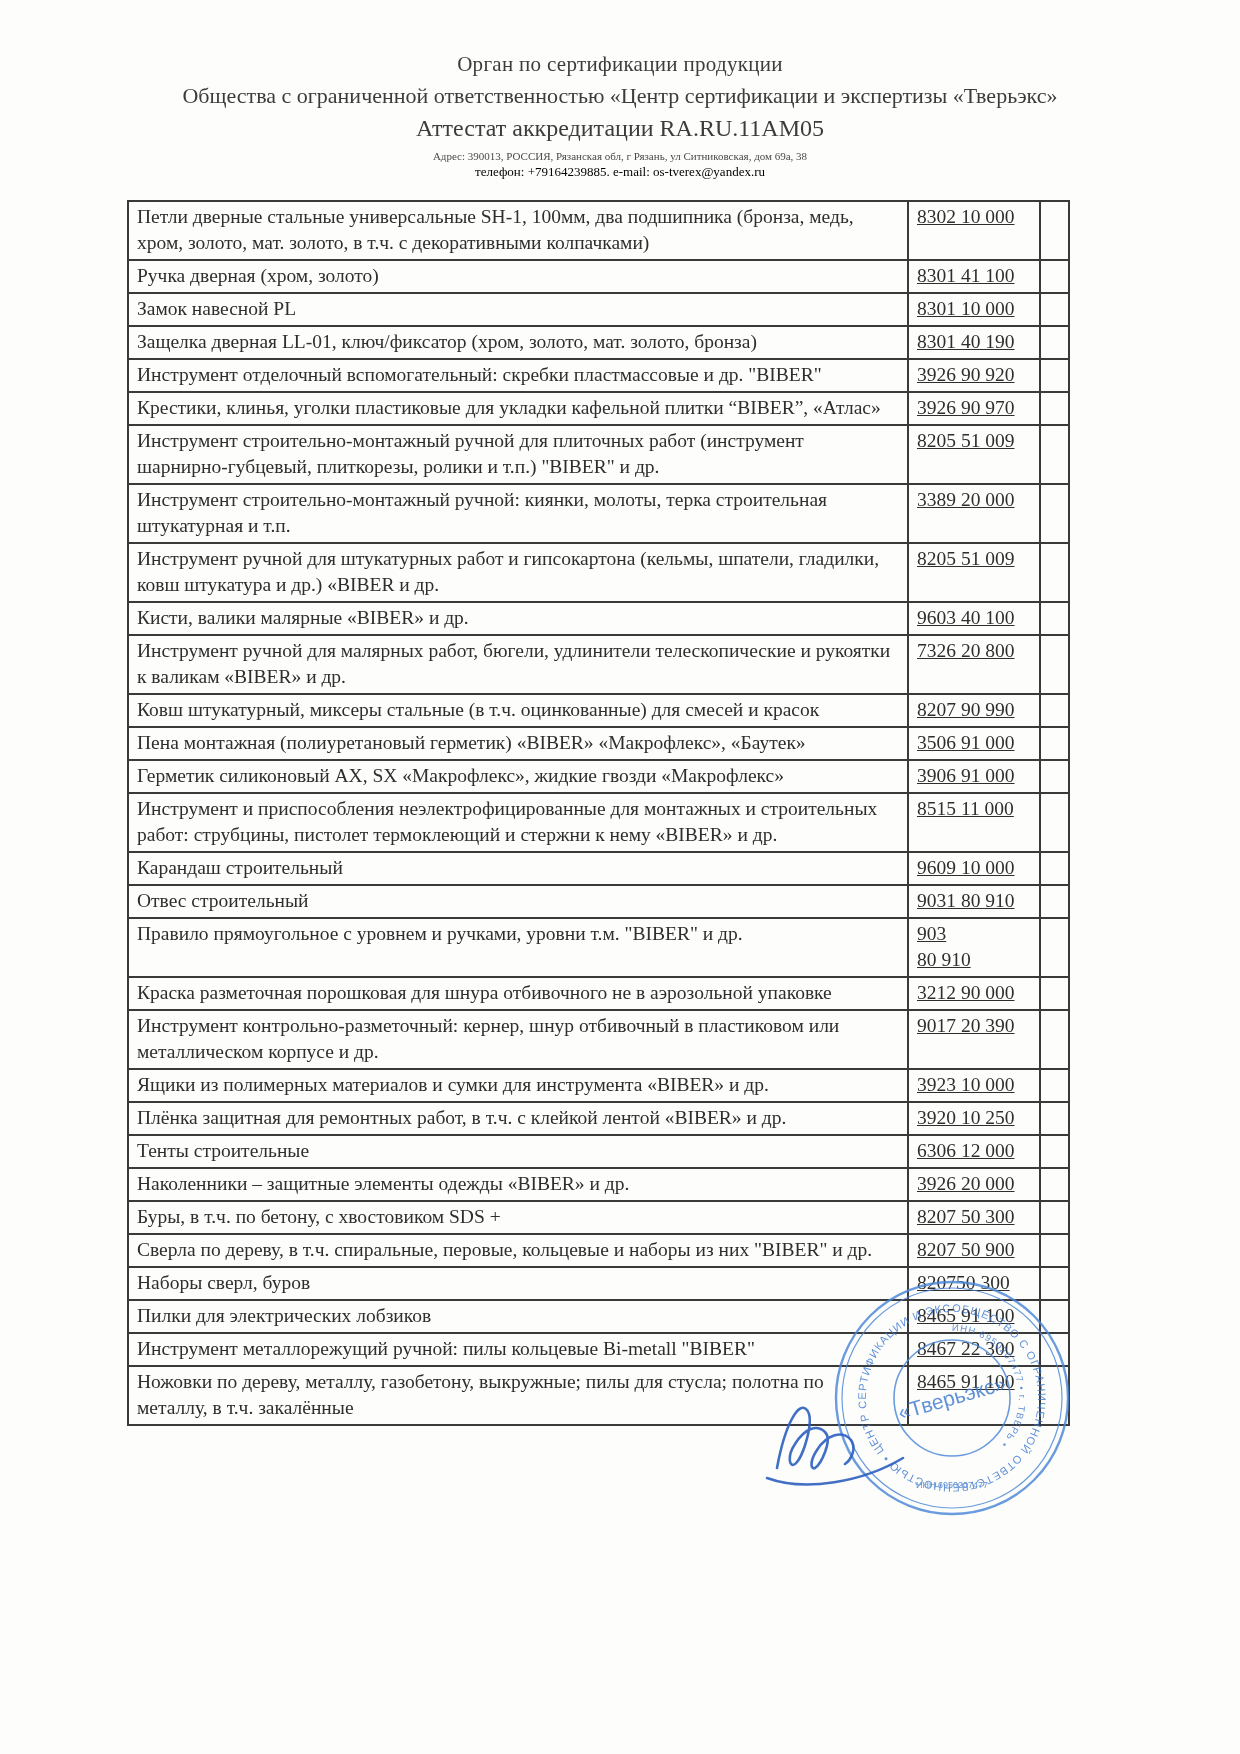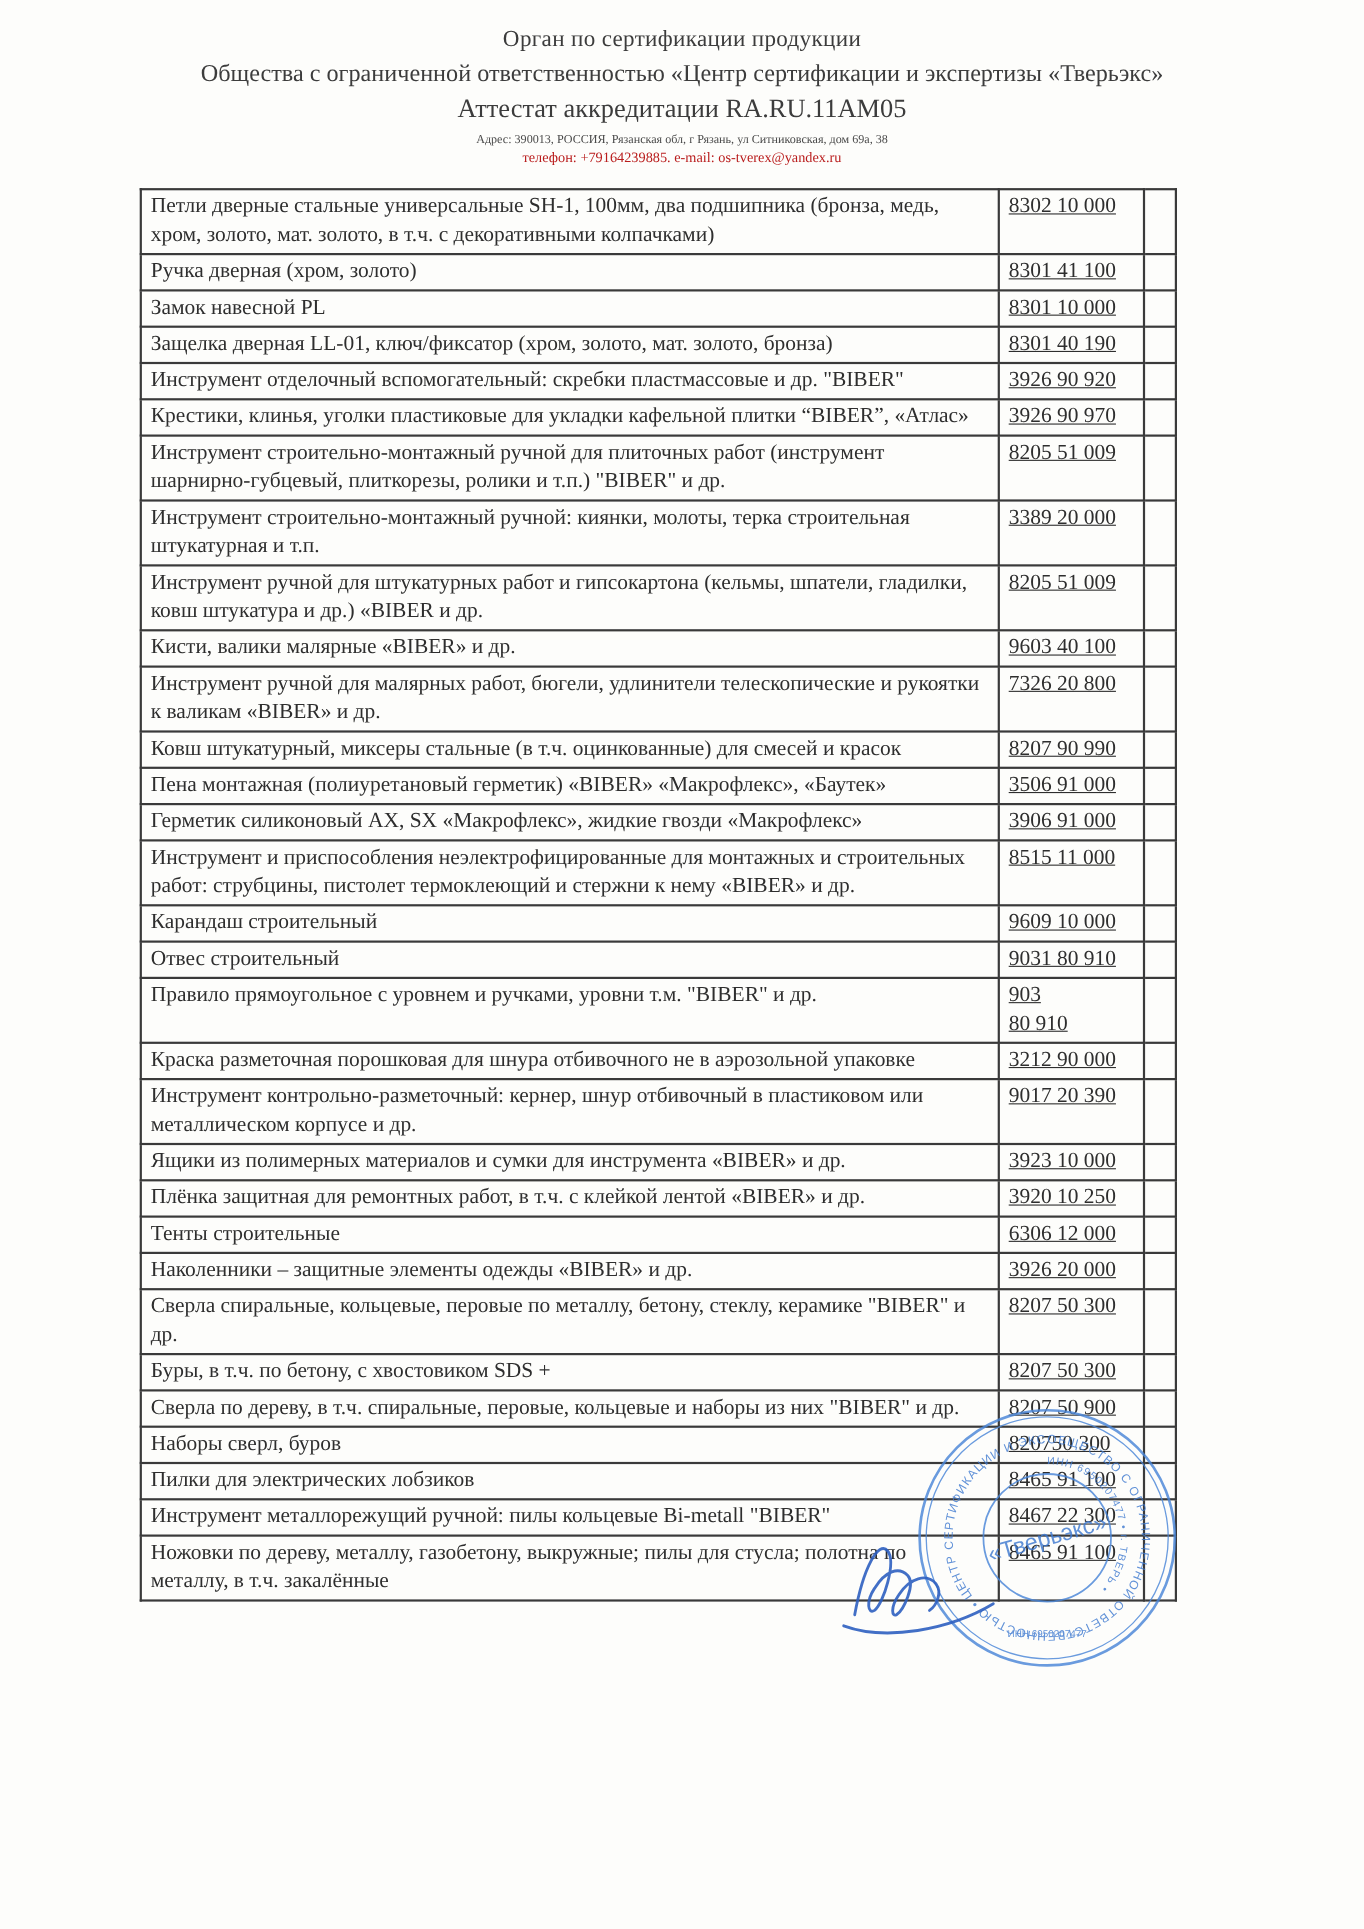--- a/index.html
+++ b/index.html
@@ -6,26 +6,26 @@
   .page {
     position:relative;
     width:1240px; height:1754px;
     margin:0 auto;
     background:#fdfdfb;
     font-family:"Liberation Serif", serif;
     color:#343434;
     overflow:hidden;
   }
   
-  .doc-header { padding-top:23px; text-align:center; color:#3c3c3c; }
+  .doc-header { padding-top:52px; text-align:center; color:#3c3c3c; }
   .hl1 { font-size:21px; letter-spacing:.3px; }
   .hl2 { font-size:22px; margin-top:6px; }
   .hl3 { font-size:24px; margin-top:6px; }
   .hl4 { font-size:11px; margin-top:8px; color:#4a4a4a; }
-  .hl5 { font-size:13px; margin-top:2px; color:#b91c1c; }
+  .hl5 { font-size:13px; margin-top:2px; color:#000000; }
 
   
   table.products {
     border-collapse:collapse;
     margin:20px 18px 0 127px;
     width:935px;
     table-layout:fixed;
   }
   table.products td {
     border:2px solid #3a3a3a;
@@ -186,25 +186,20 @@
           <td class="spare"></td>
         </tr>
         <tr>
           <td class="desc">Тенты строительные</td>
           <td class="code">6306 12 000</td>
           <td class="spare"></td>
         </tr>
         <tr>
           <td class="desc">Наколенники – защитные элементы одежды «BIBER» и др.</td>
           <td class="code">3926 20 000</td>
-          <td class="spare"></td>
-        </tr>
-        <tr>
-          <td class="desc">Сверла спиральные, кольцевые, перовые по металлу, бетону, стеклу, керамике "BIBER" и др.</td>
-          <td class="code">8207 50 300</td>
           <td class="spare"></td>
         </tr>
         <tr>
           <td class="desc">Буры, в т.ч. по бетону, с хвостовиком SDS +</td>
           <td class="code">8207 50 300</td>
           <td class="spare"></td>
         </tr>
         <tr>
           <td class="desc">Сверла по дереву, в т.ч. спиральные, перовые, кольцевые и наборы из них "BIBER" и др.</td>
           <td class="code">8207 50 900</td>

